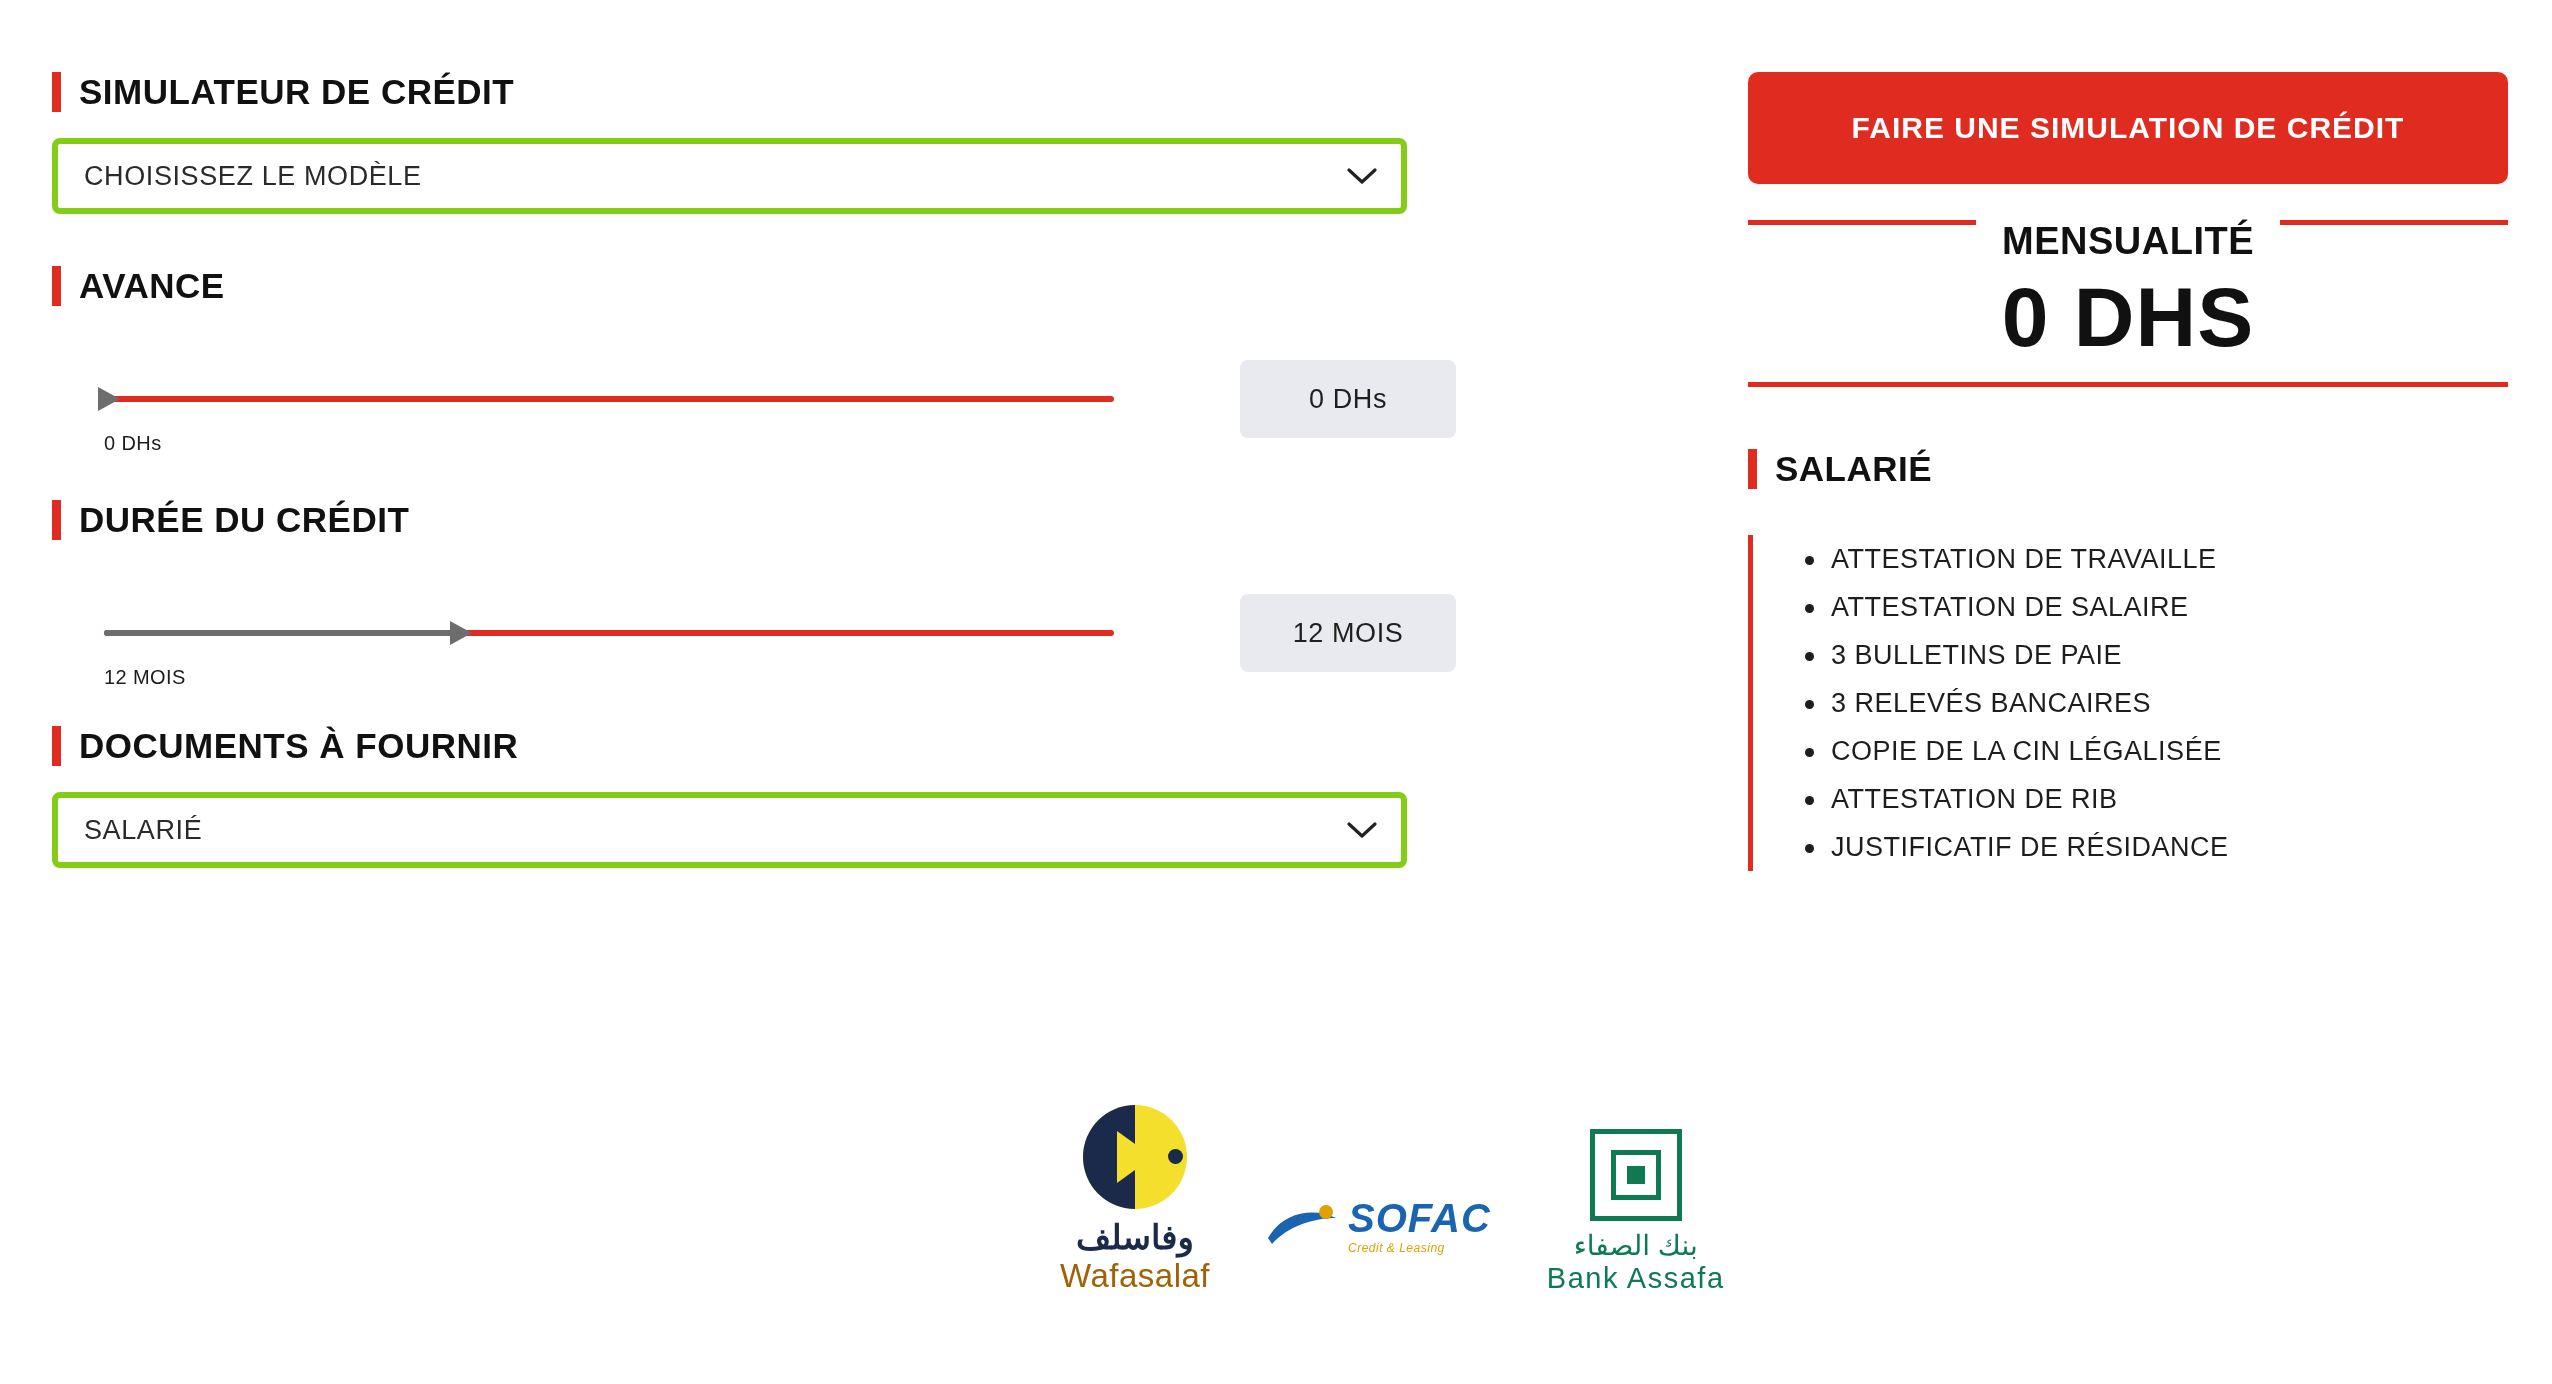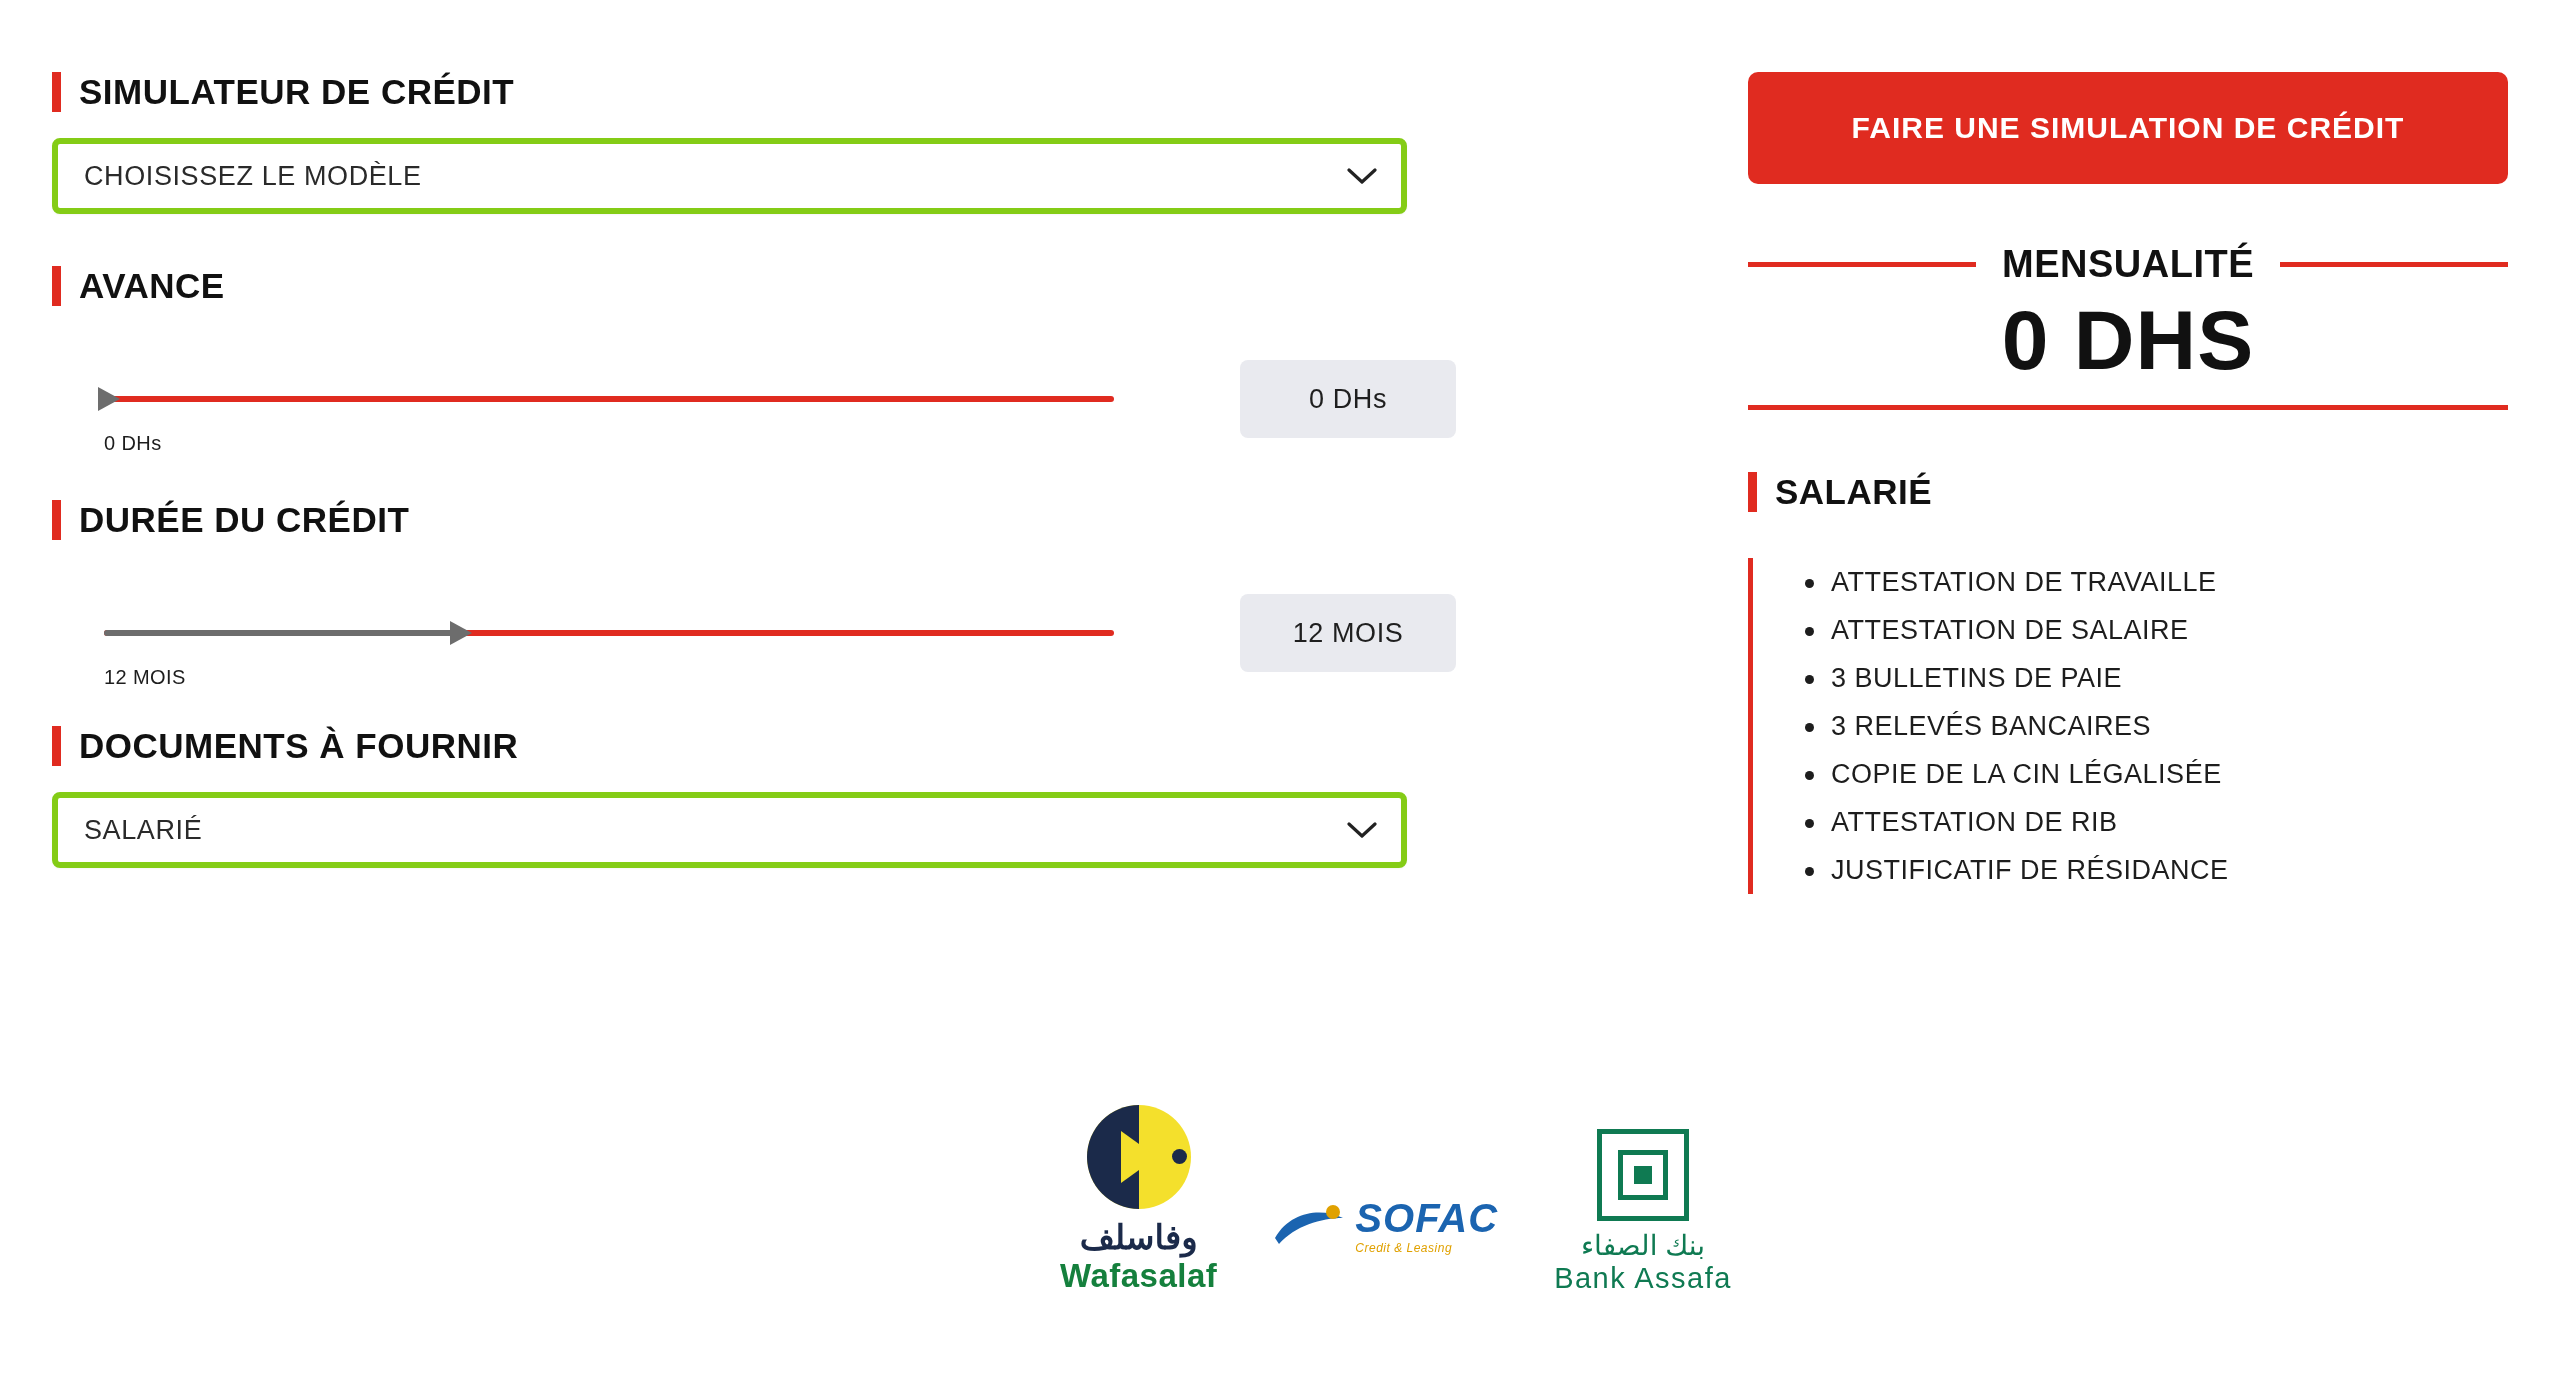--- a/index.html
+++ b/index.html
@@ -152,23 +152,23 @@
     letter-spacing: 1px;
     text-transform: uppercase;
     font-family: "Liberation Sans", sans-serif;
     cursor: pointer;
     display: flex;
     align-items: center;
     justify-content: center;
   }
 
   .mensualite-head {
-    margin-top: 59px;
-    display: flex;
-    align-items: center;
+    margin-top: 36px;
+    display: flex;
+    align-items: flex-start;
     gap: 26px;
   }
   .mensualite-head .rule {
     flex: 1 1 auto;
     height: 5px;
     background: #e02b20;
   }
   .mensualite-head .label {
     font-size: 38px;
     font-weight: bold;
@@ -262,22 +262,22 @@
   }
   .wafasalaf-ar {
     margin-top: 8px;
     font-size: 34px;
     color: #1b2a4a;
     font-weight: bold;
     direction: rtl;
   }
   .wafasalaf-name {
     font-size: 33px;
-    color: #15803d;
-    font-weight: bold;
+    color: #a16207;
+    font-weight: normal;
     letter-spacing: 0.5px;
   }
 
   .sofac-wrap { display: flex; align-items: center; gap: 10px; margin-bottom: 40px; }
   .sofac-swoosh { width: 72px; height: 48px; position: relative; }
   .sofac-text { display: flex; flex-direction: column; }
   .sofac-name {
     font-size: 40px; font-weight: bold; font-style: italic;
     color: #1b64b0; letter-spacing: 1px;
   }

